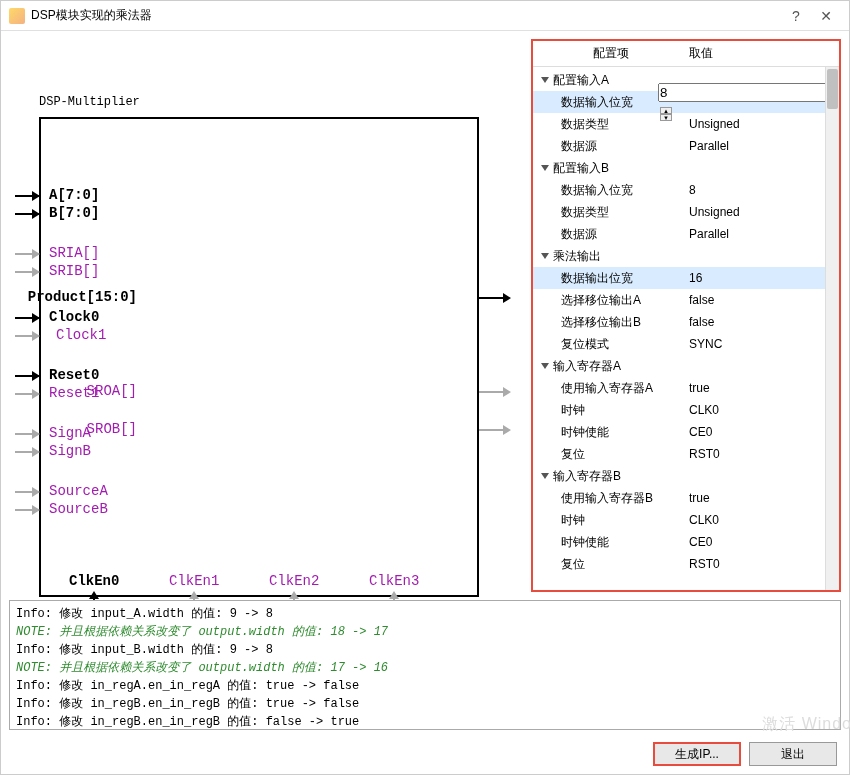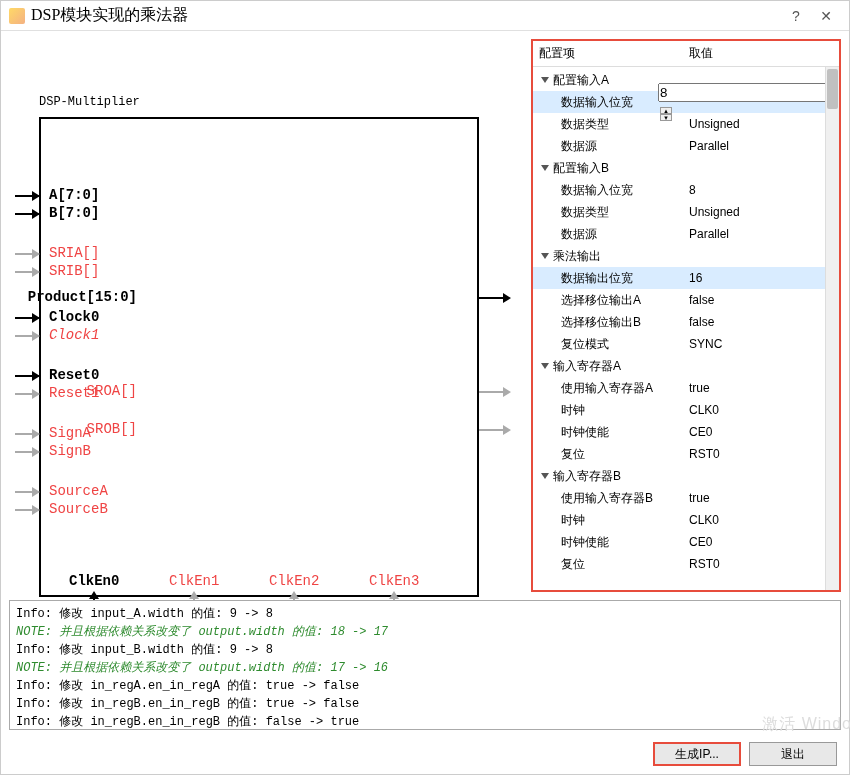--- a/index.html
+++ b/index.html
@@ -1,44 +1,44 @@
 <!DOCTYPE html>
 <html><head>
 <meta charset="utf-8">
 <style>
 * { box-sizing: border-box; margin: 0; padding: 0; }
 body { font-family: "Microsoft YaHei", Arial, sans-serif; font-size: 12px; background: #fff; }
 .window { width: 850px; height: 775px; border: 1px solid #ccc; display: flex; flex-direction: column; }
 .titlebar { height: 30px; display: flex; align-items: center; padding: 0 8px; border-bottom: 1px solid #e0e0e0; }
 .titlebar .icon { width: 16px; height: 16px; background: linear-gradient(135deg,#ffd966,#f4b183); border-radius: 2px; margin-right: 6px; }
-.titlebar .title { flex: 1; font-size: 16px; font-family: Liberation Serif, serif; }
+.titlebar .title { flex: 1; font-size: 12px; }
 .titlebar .btn { width: 30px; text-align: center; font-size: 14px; color: #555; cursor: pointer; }
 .main { flex: 1; display: flex; padding: 8px; gap: 6px; overflow: hidden; }
 .left { flex: 1; display: flex; flex-direction: column; min-width: 0; }
 .diagram-wrap { flex: 1; position: relative; font-family: "Courier New", monospace; font-size: 14px; }
 .diagram-title { position: absolute; top: 56px; left: 30px; font-size: 12px; }
 .block { position: absolute; top: 78px; left: 30px; width: 440px; height: 480px; border: 2px solid #000; }
 .port { position: absolute; white-space: nowrap; }
 .port.active { color: #000; font-weight: bold; }
-.port.inactive { color: #ef4444; }
+.port.inactive { color: #a21caf; }
 .arrow-in { position: absolute; width: 24px; height: 2px; background: #000; }
 .arrow-in::after { content: ''; position: absolute; right: -1px; top: -4px; border-left: 8px solid #000; border-top: 5px solid transparent; border-bottom: 5px solid transparent; }
 .arrow-in.gray { background: #aaa; }
 .arrow-in.gray::after { border-left-color: #aaa; }
 .arrow-out { position: absolute; width: 24px; height: 2px; background: #000; }
 .arrow-out::after { content: ''; position: absolute; right: -8px; top: -4px; border-left: 8px solid #000; border-top: 5px solid transparent; border-bottom: 5px solid transparent; }
 .arrow-out.gray { background: #aaa; }
 .arrow-out.gray::after { border-left-color: #aaa; }
 .arrow-up { position: absolute; width: 2px; height: 20px; background: #000; }
 .arrow-up::after { content: ''; position: absolute; left: -4px; top: -8px; border-bottom: 8px solid #000; border-left: 5px solid transparent; border-right: 5px solid transparent; }
 .arrow-up.gray { background: #aaa; }
 .arrow-up.gray::after { border-bottom-color: #aaa; }
 .config { width: 310px; border: 2px solid #e74c3c; display: flex; flex-direction: column; position: relative; }
 .config-head { display: flex; border-bottom: 1px solid #ddd; height: 26px; align-items: center; }
-.config-head .col1 { width: 150px; padding-left: 6px; }
+.config-head .col1 { width: 150px; padding-left: 6px; text-align: center; }
 .config-head .col2 { flex: 1; padding-left: 6px; }
 .tree { flex: 1; overflow-y: auto; font-size: 12px; padding: 2px 0; }
 .tree-row { display: flex; align-items: center; height: 22px; }
 .tree-row .lbl { width: 150px; display: flex; align-items: center; }
 .tree-row .val { flex: 1; padding-left: 6px; }
 .tree-row.group .lbl { font-weight: normal; }
 .caret { display: inline-block; width: 0; height: 0; border-left: 4px solid transparent; border-right: 4px solid transparent; border-top: 6px solid #555; margin: 0 4px 0 8px; }
 .child .lbl { padding-left: 28px; }
 .sel { background: #d9ecff; display: flex; align-items: center; }
 .spin { display: inline-flex; flex-direction: column; margin-left: 2px; }
@@ -73,21 +73,21 @@
             <div class="port active" style="left: 40px; top: 148px;">A[7:0]</div>
             <div class="arrow-in" style="left: 6px; top: 174px;"></div>
             <div class="port active" style="left: 40px; top: 166px;">B[7:0]</div>
             <div class="arrow-in gray" style="left: 6px; top: 214px;"></div>
             <div class="port inactive" style="left: 40px; top: 206px;">SRIA[]</div>
             <div class="arrow-in gray" style="left: 6px; top: 232px;"></div>
             <div class="port inactive" style="left: 40px; top: 224px;">SRIB[]</div>
             <div class="arrow-in" style="left: 6px; top: 278px;"></div>
             <div class="port active" style="left: 40px; top: 270px;">Clock0</div>
             <div class="arrow-in gray" style="left: 6px; top: 296px;"></div>
-            <div class="port inactive" style="left: 40px; top: 288px; font-style: italic;">Clock1</div>
+            <div class="port inactive" style="left: 47px; top: 288px;">Clock1</div>
             <div class="arrow-in" style="left: 6px; top: 336px;"></div>
             <div class="port active" style="left: 40px; top: 328px;">Reset0</div>
             <div class="arrow-in gray" style="left: 6px; top: 354px;"></div>
             <div class="port inactive" style="left: 40px; top: 346px;">Reset1</div>
             <div class="arrow-in gray" style="left: 6px; top: 394px;"></div>
             <div class="port inactive" style="left: 40px; top: 386px;">SignA</div>
             <div class="arrow-in gray" style="left: 6px; top: 412px;"></div>
             <div class="port inactive" style="left: 40px; top: 404px; text-align: center;">SignB</div>
             <div class="arrow-in gray" style="left: 6px; top: 452px;"></div>
             <div class="port inactive" style="left: 40px; top: 444px;">SourceA</div>

